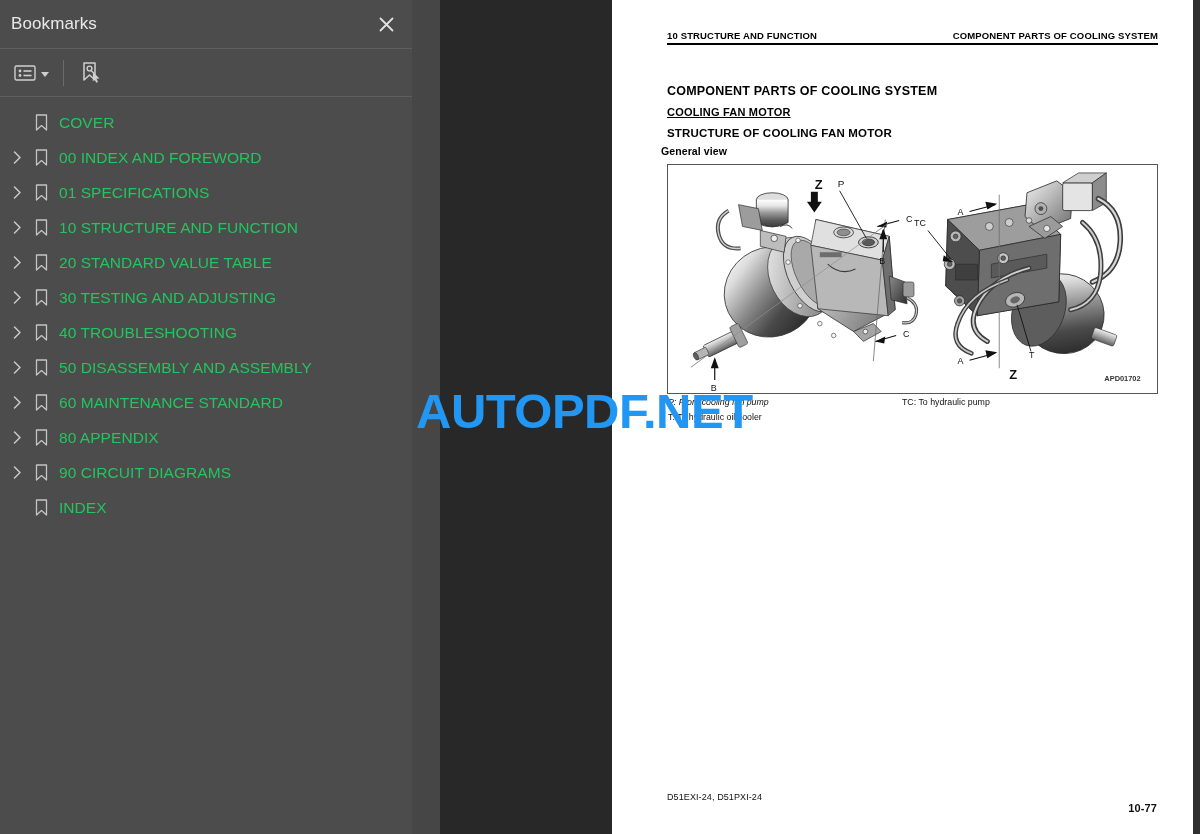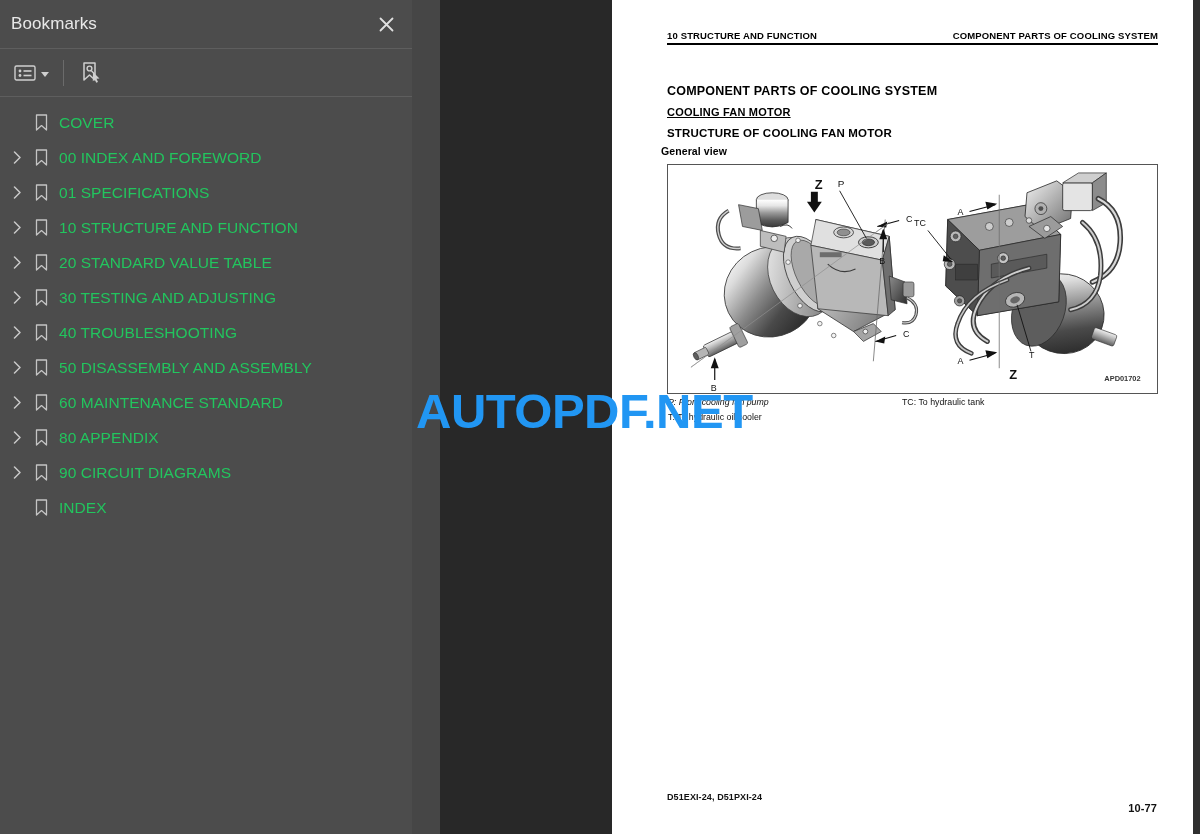--- a/index.html
+++ b/index.html
@@ -173,21 +173,21 @@
     font-family: "Liberation Sans", sans-serif;
     white-space: nowrap;
   }
   .cap.c1 { left: 56px; top: 397px; font-style: italic; }
   .cap.c2 { left: 56px; top: 412px; }
   .cap.c3 { left: 290px; top: 397px; }
 
   
   .foot-left {
     position: absolute; left: 55px; bottom: 32px;
-    font-size: 9px; font-weight: bold; color: #111;
+    font-size: 9px; font-weight: normal; color: #111;
     letter-spacing: .1px;
   }
   .foot-right {
     position: absolute; right: 36px; bottom: 20px;
     font-size: 11px; font-weight: bold; color: #111;
     letter-spacing: .1px;
   }
 
   
   .watermark {
@@ -628,21 +628,21 @@
 
             <text x="98" y="216" font-family="Liberation Sans, sans-serif" font-size="13" font-weight="bold" fill="#111">Z</text>
 
             <text x="194" y="218" font-family="Liberation Sans, sans-serif" font-size="7.5" font-weight="bold" fill="#333">APD01702</text>
           </g>
         </svg>
       </div>
 
       <div class="cap c1">P: From cooling fan pump</div>
       <div class="cap c2">T: To hydraulic oil cooler</div>
-      <div class="cap c3">TC: To hydraulic tank</div>
+      <div class="cap c3">TC: To hydraulic pump</div>
 
       <div class="foot-left">D51EXI-24, D51PXI-24</div>
       <div class="foot-right">10-77</div>
 
     </div>
   </div>
 
   <div class="page-right-edge"></div>
 
   <div class="watermark" style="color: rgb(33, 150, 243);">AUTOPDF.NET</div>

